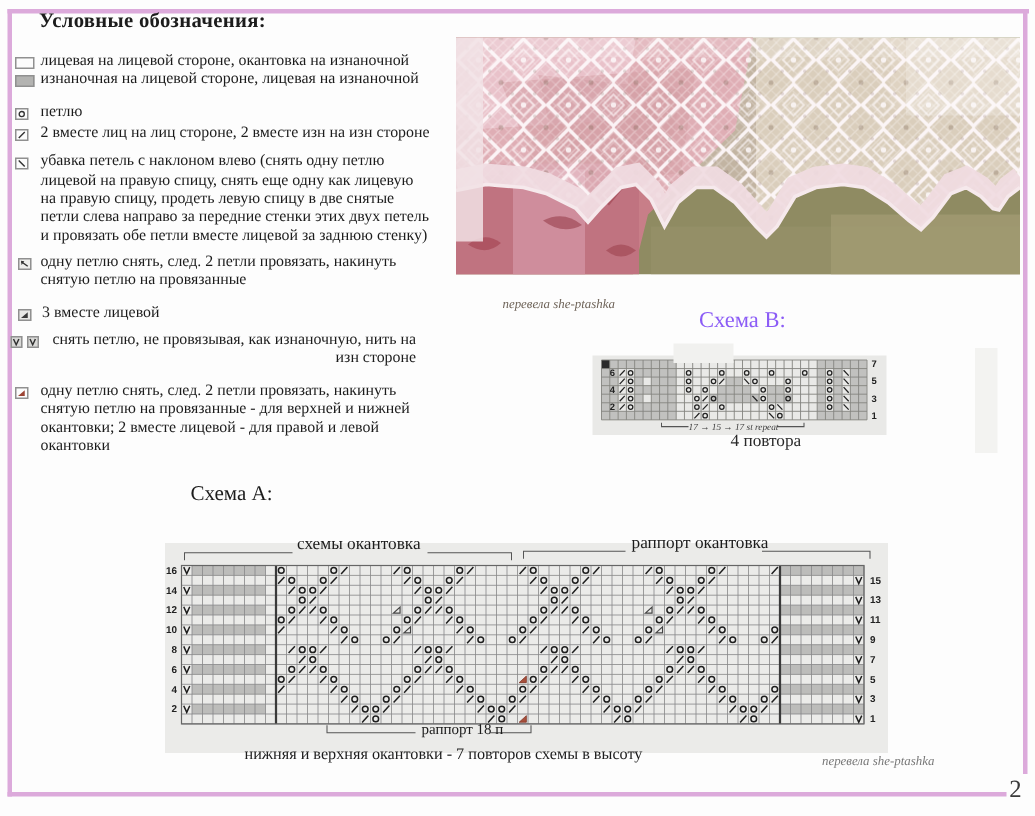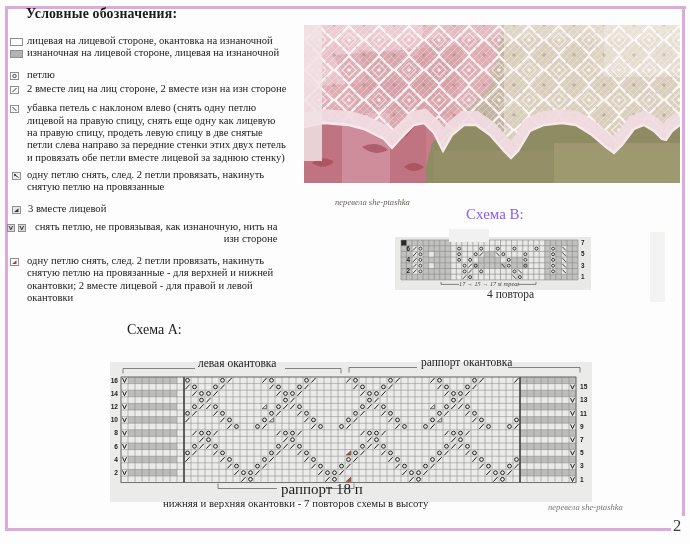--- a/index.html
+++ b/index.html
@@ -580,16 +580,16 @@
     <text x="485.0" y="105.1" font-family="Liberation Sans" font-size="6.6" font-weight="bold" fill="#222">5</text>
     <text x="485.0" y="118.3" font-family="Liberation Sans" font-size="6.6" font-weight="bold" fill="#222">3</text>
     <text x="485.0" y="131.5" font-family="Liberation Sans" font-size="6.6" font-weight="bold" fill="#222">1</text>
     <path d="M28,23.5 V18.5 H100" stroke="#555" stroke-width="0.7" fill="none"></path>
     <path d="M190,18.5 H246 V23.5" stroke="#555" stroke-width="0.7" fill="none"></path>
     <path d="M254,22.5 V17.5 H322" stroke="#555" stroke-width="0.7" fill="none"></path>
     <path d="M413,17.5 H485 V22.5" stroke="#555" stroke-width="0.7" fill="none"></path>
     <path d="M123,133.5 V138.5 H182" stroke="#555" stroke-width="0.7" fill="none"></path>
     <path d="M232,138.5 H259 V133.5" stroke="#555" stroke-width="0.7" fill="none"></path>
   </svg>
-<div style="position:absolute;left:198px;top:357px;font-size:11.5px;">левая окантовка</div>
+<div style="position:absolute;left:198px;top:357px;font-size:11.5px;">схемы окантовка</div>
 <div style="position:absolute;left:421px;top:356px;font-size:11.5px;">раппорт окантовка</div>
-<div style="position:absolute;left:281px;top:481px;font-size:15px;text-align:right;">раппорт 18 п</div>
+<div style="position:absolute;left:281px;top:481px;font-size:10px;text-align:right;">раппорт 18 п</div>
 <div style="position:absolute;left:163px;top:497px;font-size:10.8px;">нижняя и верхняя окантовки - 7 повторов схемы в высоту</div>
 <div style="position:absolute;left:548px;top:502px;font-size:8.6px;font-style:italic;color:#777;">перевела she-ptashka</div>
 </body></html>

